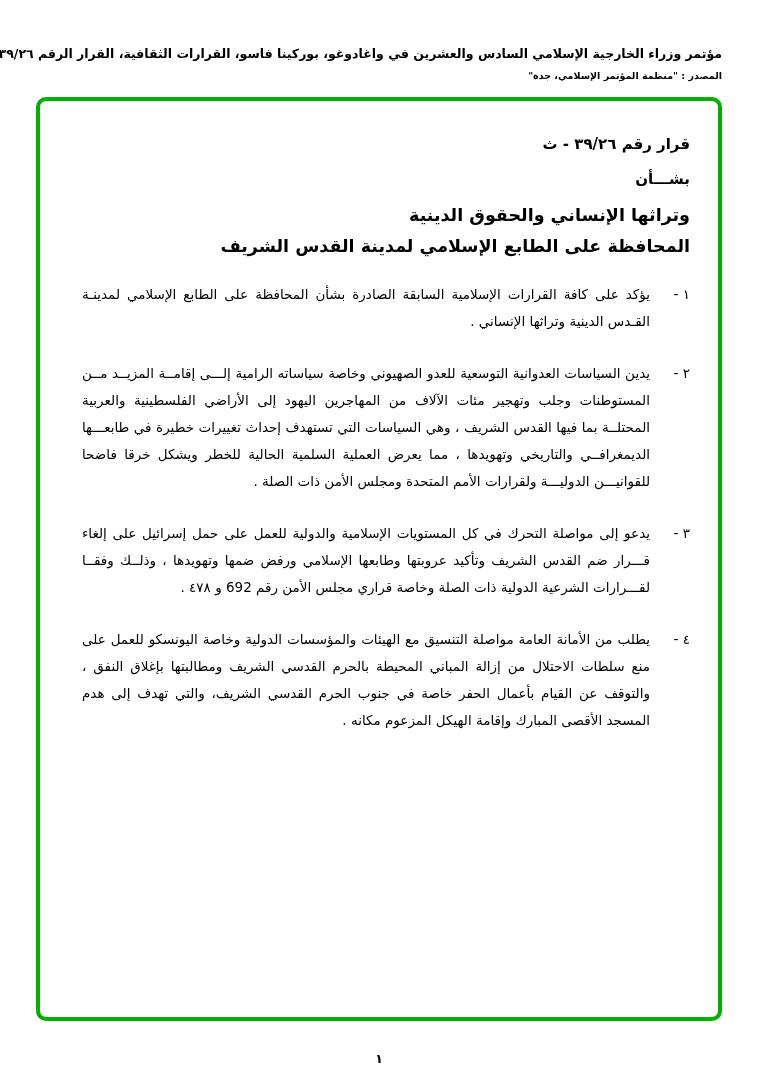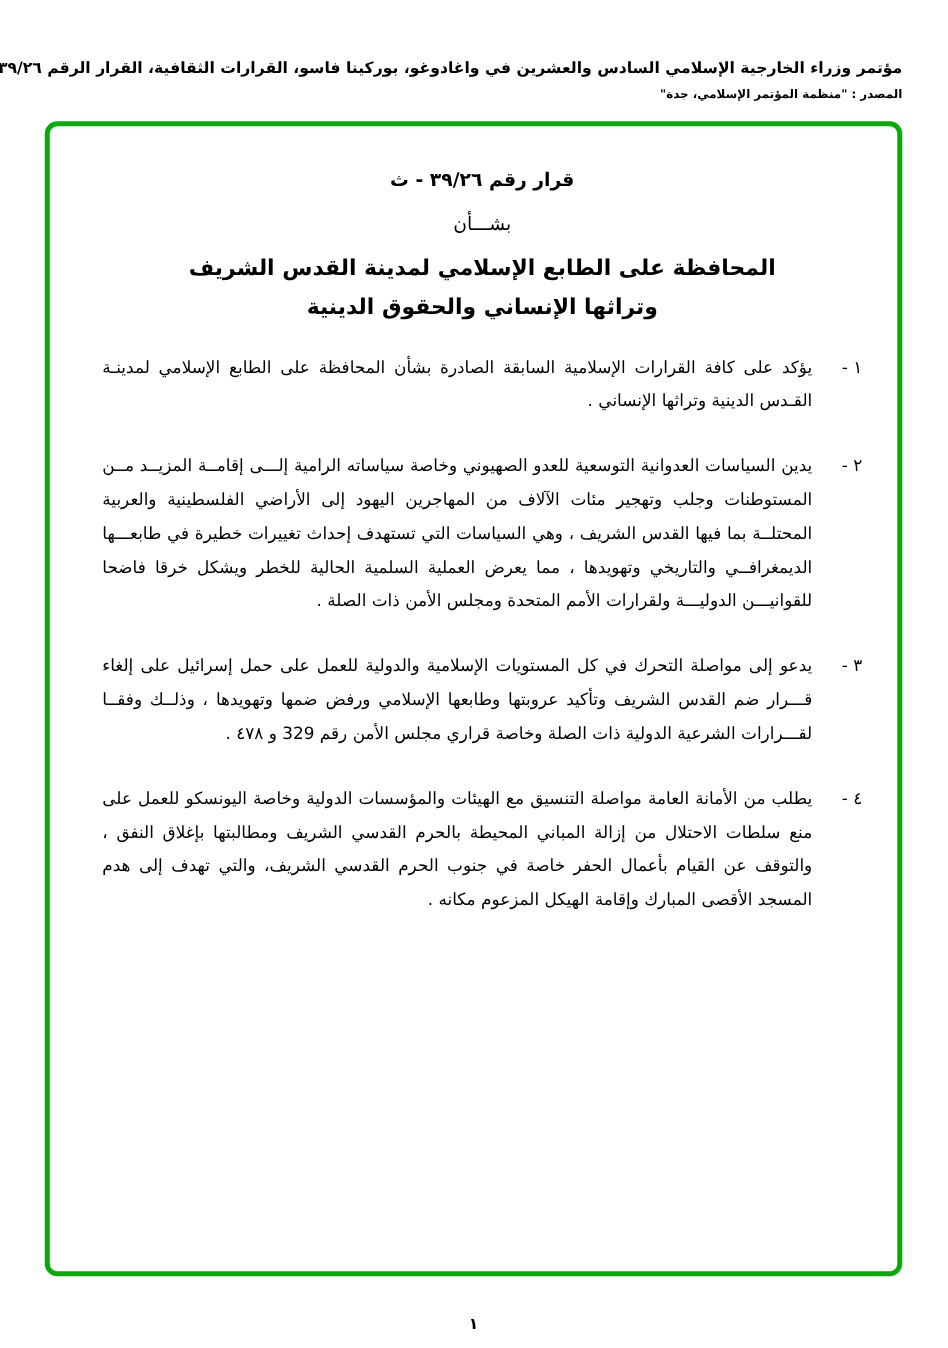--- a/index.html
+++ b/index.html
@@ -34,29 +34,29 @@
   }
   .frame {
     margin: 16px 36px 0 36px;
     height: 924px;
     border: 4px solid #00b000;
     border-radius: 10px;
     padding: 34px 28px 20px 42px;
     overflow: hidden;
     box-sizing: border-box;
   }
-  .title-block { text-align: center; margin-bottom: 14px; }
+  .title-block { margin-bottom: 14px; }
   .t-num {
     font-size: 15px;
     font-weight: bold;
     margin-bottom: 17px;
   }
   .t-re {
     font-size: 15px;
-    font-weight: normal;
+    font-weight: bold;
     margin-bottom: 17px;
   }
   .t-sub {
     font-size: 17.5px;
     font-weight: bold;
     margin-bottom: 11px;
   }
   .bodytext p {
     font-size: 13.5px;
     line-height: 2.0;
@@ -93,39 +93,39 @@
   <div class="header">
     <div class="header-citation">مؤتمر وزراء الخارجية الإسلامي السادس والعشرين في واغادوغو، بوركينا فاسو، القرارات الثقافية، القرار الرقم ٣٩/٢٦-ث</div>
     <div class="header-source">المصدر :  "منظمة المؤتمر الإسلامي، جدة"</div>
   </div>
 
   <div class="frame">
 
     <div class="title-block">
       <div class="t-num">قرار رقم ٣٩/٢٦ - ث</div>
       <div class="t-re">بشـــأن</div>
+      <div class="t-sub">وتراثها الإنساني والحقوق الدينية</div>
       <div class="t-sub">المحافظة على الطابع الإسلامي لمدينة القدس الشريف</div>
-      <div class="t-sub">وتراثها الإنساني والحقوق الدينية</div>
     </div>
 
     <div class="bodytext preamble">
     </div>
 
     <div class="bodytext">
       <div class="item">
         <span class="item-num">١ -</span>
         <p class="item-text">يؤكد على كافة القرارات الإسلامية السابقة الصادرة بشأن المحافظة على الطابع الإسلامي لمدينـة القـدس الدينية وتراثها الإنساني .</p>
       </div>
       <div class="item">
         <span class="item-num">٢ -</span>
         <p class="item-text">يدين السياسات العدوانية التوسعية للعدو الصهيوني وخاصة سياساته الرامية إلـــى إقامــة المزيــد مــن المستوطنات وجلب وتهجير مئات الآلاف من المهاجرين اليهود إلى الأراضي الفلسطينية والعربية المحتلــة بما فيها القدس الشريف ، وهي السياسات التي تستهدف إحداث تغييرات خطيرة في طابعـــها الديمغرافــي والتاريخي وتهويدها ، مما يعرض العملية السلمية الحالية للخطر ويشكل خرقا فاضحا للقوانيـــن الدوليـــة ولقرارات الأمم المتحدة ومجلس الأمن ذات الصلة .</p>
       </div>
       <div class="item">
         <span class="item-num">٣ -</span>
-        <p class="item-text">يدعو إلى مواصلة التحرك في كل المستويات الإسلامية والدولية للعمل على حمل إسرائيل على إلغاء قـــرار ضم القدس الشريف وتأكيد عروبتها وطابعها الإسلامي ورفض ضمها وتهويدها ، وذلــك وفقــا لقـــرارات الشرعية الدولية ذات الصلة وخاصة قراري مجلس الأمن رقم 329 و ٤٧٨ .</p>
+        <p class="item-text">يدعو إلى مواصلة التحرك في كل المستويات الإسلامية والدولية للعمل على حمل إسرائيل على إلغاء قـــرار ضم القدس الشريف وتأكيد عروبتها وطابعها الإسلامي ورفض ضمها وتهويدها ، وذلــك وفقــا لقـــرارات الشرعية الدولية ذات الصلة وخاصة قراري مجلس الأمن رقم 692 و ٤٧٨ .</p>
       </div>
       <div class="item">
         <span class="item-num">٤ -</span>
         <p class="item-text">يطلب من الأمانة العامة مواصلة التنسيق مع الهيئات والمؤسسات الدولية وخاصة اليونسكو للعمل على منع سلطات الاحتلال من إزالة المباني المحيطة بالحرم القدسي الشريف ومطالبتها بإغلاق النفق ، والتوقف عن القيام بأعمال الحفر خاصة في جنوب الحرم القدسي الشريف، والتي تهدف إلى هدم المسجد الأقصى المبارك وإقامة الهيكل المزعوم مكانه .</p>
       </div>
     </div>
 
   </div>
 
   <div class="footer">

